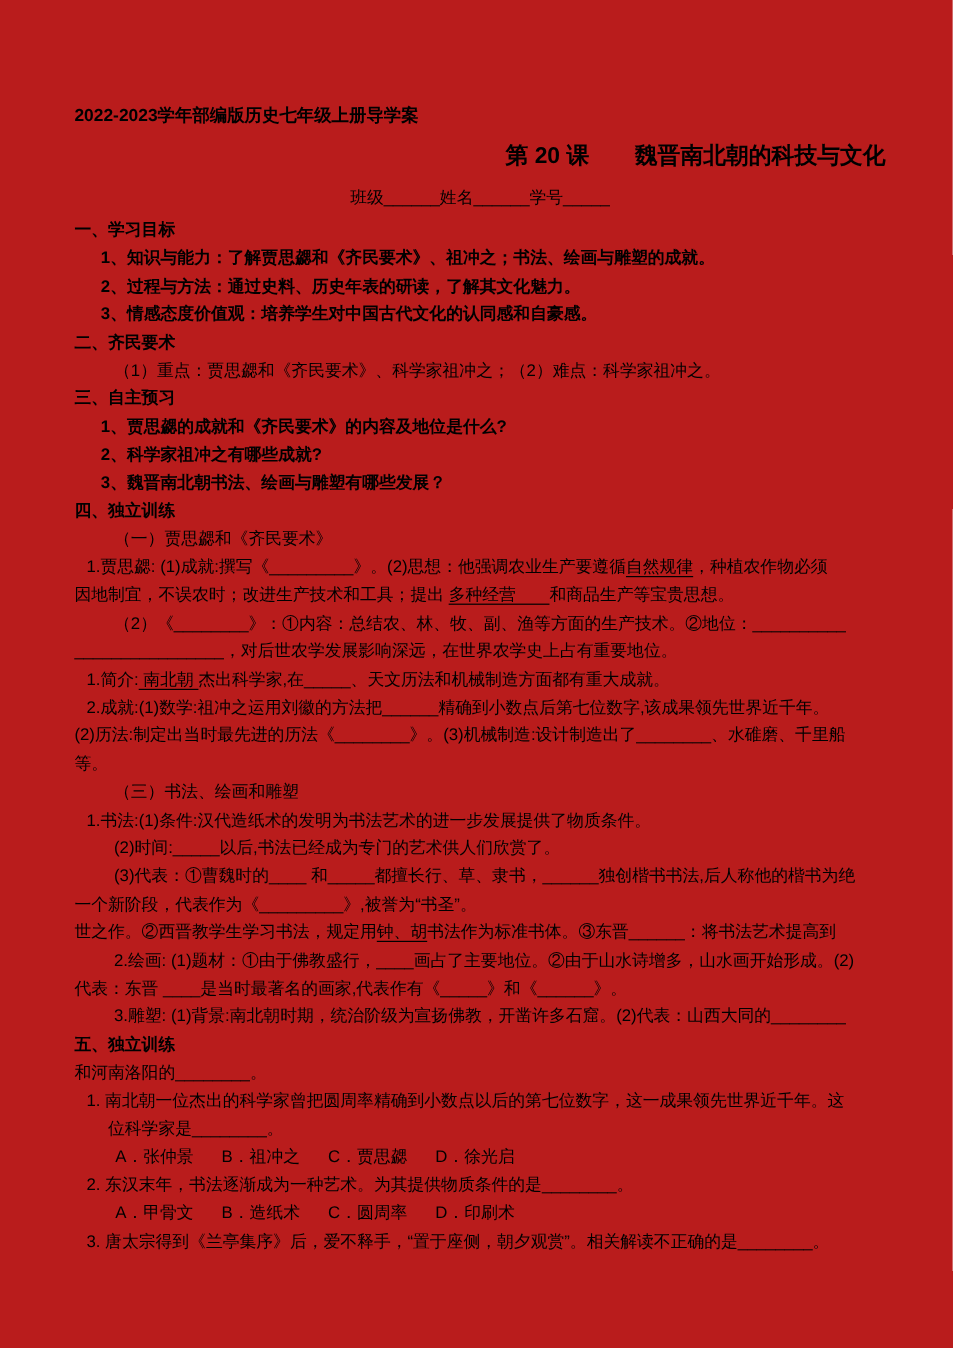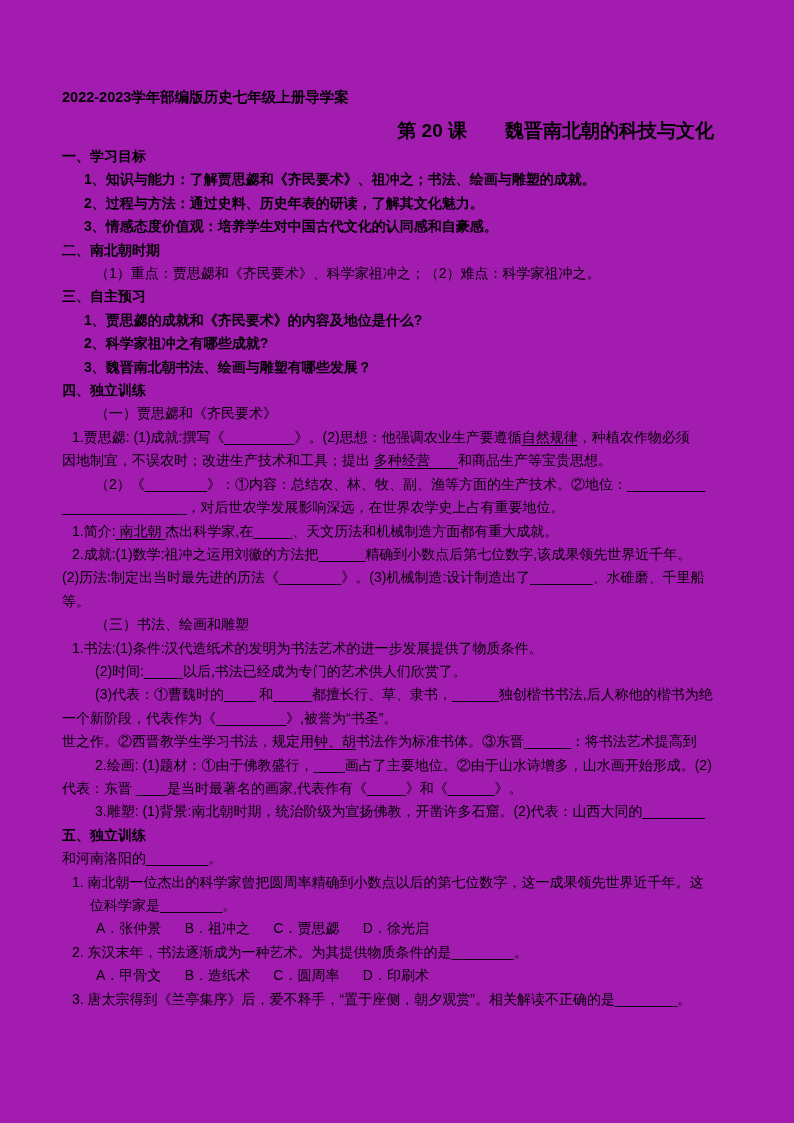--- a/index.html
+++ b/index.html
@@ -1,23 +1,23 @@
 <!DOCTYPE html>
 <html><head>
 <meta charset="utf-8">
 <style>
   html, body { margin: 0; padding: 0; background: #ffffff; }
   .page {
     position: relative;
     width: 794px;
     height: 1123px;
     box-sizing: border-box;
-    background: #a21caf;
+    background: #b91c1c;
     color: #000000;
-    padding: 86px 80px 30px 62px;
+    padding: 86px 56px 30px 62px;
     font-family: "Liberation Sans", sans-serif;
     overflow: hidden;
   }
   .line {
     font-size: 14px;
     line-height: 23.4px;
     white-space: pre-wrap;
     color: #000;
   }
   .header-line { font-weight: bold; font-size: 14.5px; line-height: 22px; }
@@ -33,25 +33,26 @@
   .i5 { margin-left: 28px; }
   .i6 { margin-left: 34px; }
 </style>
 </head>
 <body>
 
 <div class="page">
   <div>
       <div class="line header-line i0"><span>2022-2023学年部编版历史七年级上册导学案</span></div>
       <div class="line title-line i0"><span>第 20 课　　魏晋南北朝的科技与文化</span></div>
+      <div class="line meta-line i0"><span>班级______姓名______学号_____</span></div>
       <div class="line sec i0"><span>一、学习目标</span></div>
       <div class="line body i3"><span>1、知识与能力：了解贾思勰和《齐民要术》、祖冲之；书法、绘画与雕塑的成就。</span></div>
       <div class="line body i3"><span>2、过程与方法：通过史料、历史年表的研读，了解其文化魅力。</span></div>
       <div class="line body i3"><span>3、情感态度价值观：培养学生对中国古代文化的认同感和自豪感。</span></div>
-      <div class="line sec i0"><span>二、南北朝时期</span></div>
+      <div class="line sec i0"><span>二、齐民要术</span></div>
       <div class="line body i2"><span>（1）重点：贾思勰和《齐民要术》、科学家祖冲之；（2）难点：科学家祖冲之。</span></div>
       <div class="line sec i0"><span>三、自主预习</span></div>
       <div class="line body i3"><span>1、贾思勰的成就和《齐民要术》的内容及地位是什么?</span></div>
       <div class="line body i3"><span>2、科学家祖冲之有哪些成就?</span></div>
       <div class="line body i3"><span>3、魏晋南北朝书法、绘画与雕塑有哪些发展？</span></div>
       <div class="line sec i0"><span>四、独立训练</span></div>
       <div class="line body i2"><span>（一）贾思勰和《齐民要术》</span></div>
       <div class="line body i1"><span>1.贾思勰: (1)成就:撰写《_________》。(2)思想：他强调农业生产要遵循</span><span class="u">自然规律</span><span>，种植农作物必须</span></div>
       <div class="line body i0"><span>因地制宜，不误农时；改进生产技术和工具；提出 </span><span class="u">多种经营　　</span><span>和商品生产等宝贵思想。</span></div>
       <div class="line body i2"><span>（2）《________》：①内容：总结农、林、牧、副、渔等方面的生产技术。②地位：__________</span></div>

